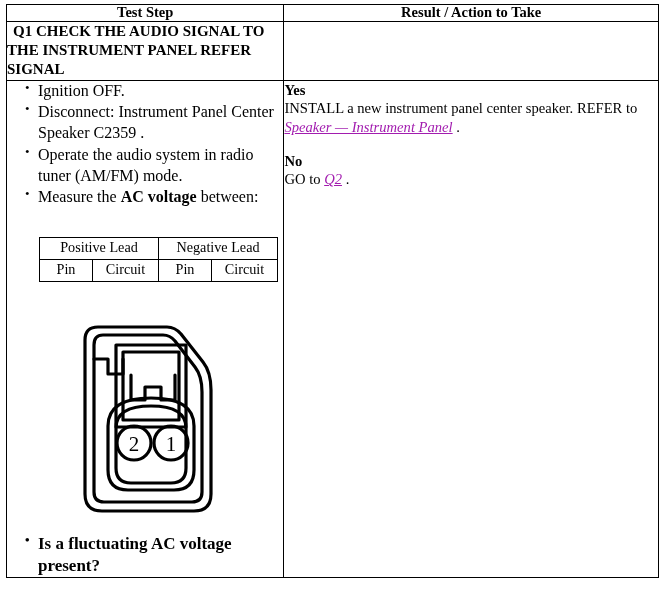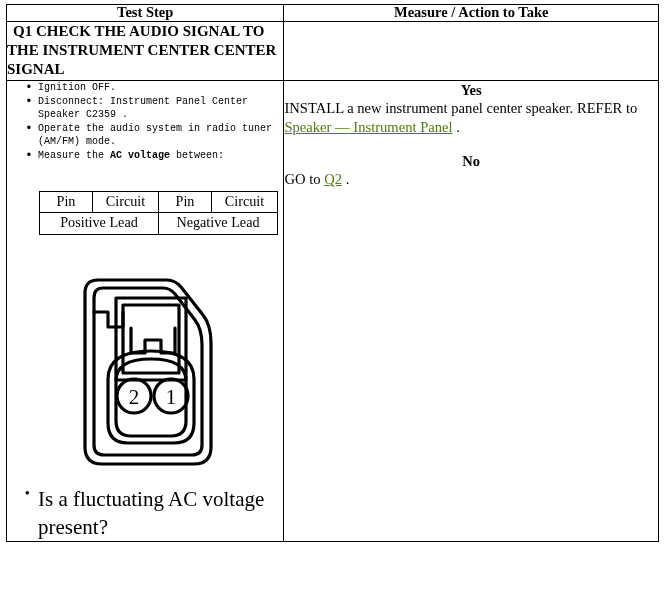--- a/index.html
+++ b/index.html
@@ -71,65 +71,64 @@
   }
 
   
   ul.steps {
     margin: 0;
     padding: 0 0 0 31px;
     list-style: none;
   }
   ul.steps li {
     position: relative;
-    font-size: 10px;
+    font-size: 16px;
     line-height: 1.3;
     margin: 0 0 1px 0;
     padding-left: 0;
-    font-family: Liberation Mono, monospace;
   }
   ul.steps li::before {
     content: "\2022";
     position: absolute;
     left: -13px;
     top: -1px;
     font-size: 13px;
   }
   ul.steps li b { font-weight: bold; margin-top: 41px; }
 
   
   ul.question {
     margin: 0;
     padding: 0 0 0 31px;
     list-style: none;
   }
   ul.question li {
     position: relative;
-    font-size: 21px;
-    font-weight: normal;
+    font-size: 17px;
+    font-weight: bold;
     line-height: 1.3;
   }
   ul.question li::before {
     content: "\2022";
     position: absolute;
     left: -13px;
     top: -1px;
     font-size: 13px;
     font-weight: bold;
   }
 
   
   .ans-label {
     font-weight: bold;
-    text-align: center;
   }
   .ans-gap { height: 15px; }
   a.xref {
-    color: #4d7c0f;
+    color: #a21caf;
     text-decoration: underline;
+    font-style: italic;
   }
 
   
   .pin-wrap {
     padding: 28px 0 0 32px;
   }
   table.pin-table {
     border-collapse: collapse;
     table-layout: fixed;
     width: 238px;
@@ -159,27 +158,27 @@
 
   <table class="diag-table">
     <colgroup>
       <col class="col-left">
       <col class="col-right">
     </colgroup>
     <tbody>
 
       <tr>
         <td class="hdr-cell">Test Step</td>
-        <td class="hdr-cell">Measure / Action to Take</td>
+        <td class="hdr-cell">Result / Action to Take</td>
       </tr>
 
       <tr>
         <td class="q1-cell">
           <div class="indent-first">Q1 CHECK THE AUDIO SIGNAL TO</div>
-          <div>THE INSTRUMENT CENTER CENTER</div>
+          <div>THE INSTRUMENT PANEL REFER</div>
           <div>SIGNAL</div>
         </td>
         <td>&nbsp;</td>
       </tr>
 
       <tr>
         <td class="body-left">
 
           <ul class="steps">
             <li>
@@ -199,28 +198,28 @@
           <div class="pin-wrap">
             <table class="pin-table">
               <colgroup>
                 <col class="pw-pin">
                   <col class="pw-ckt">
                   <col class="pw-pin">
                   <col class="pw-ckt">
               </colgroup>
               <tbody>
                 <tr>
+                  <td colspan="2">Positive Lead</td>
+                  <td colspan="2">Negative Lead</td>
+                </tr>
+                <tr>
                   <td>Pin</td>
                   <td>Circuit</td>
                   <td>Pin</td>
                   <td>Circuit</td>
-                </tr>
-                <tr>
-                  <td colspan="2">Positive Lead</td>
-                  <td colspan="2">Negative Lead</td>
                 </tr>
               </tbody>
             </table>
           </div>
 
           <div class="connector-wrap">
             <svg width="170" height="215" viewBox="0 0 170 215">
               <g fill="none" stroke="#000000" stroke-width="3.2" stroke-linejoin="round" stroke-linecap="round">
 
                 <path d="M22 40 L22 182 Q22 199 39 199 L131 199 Q148 199 148 182 L148 78

